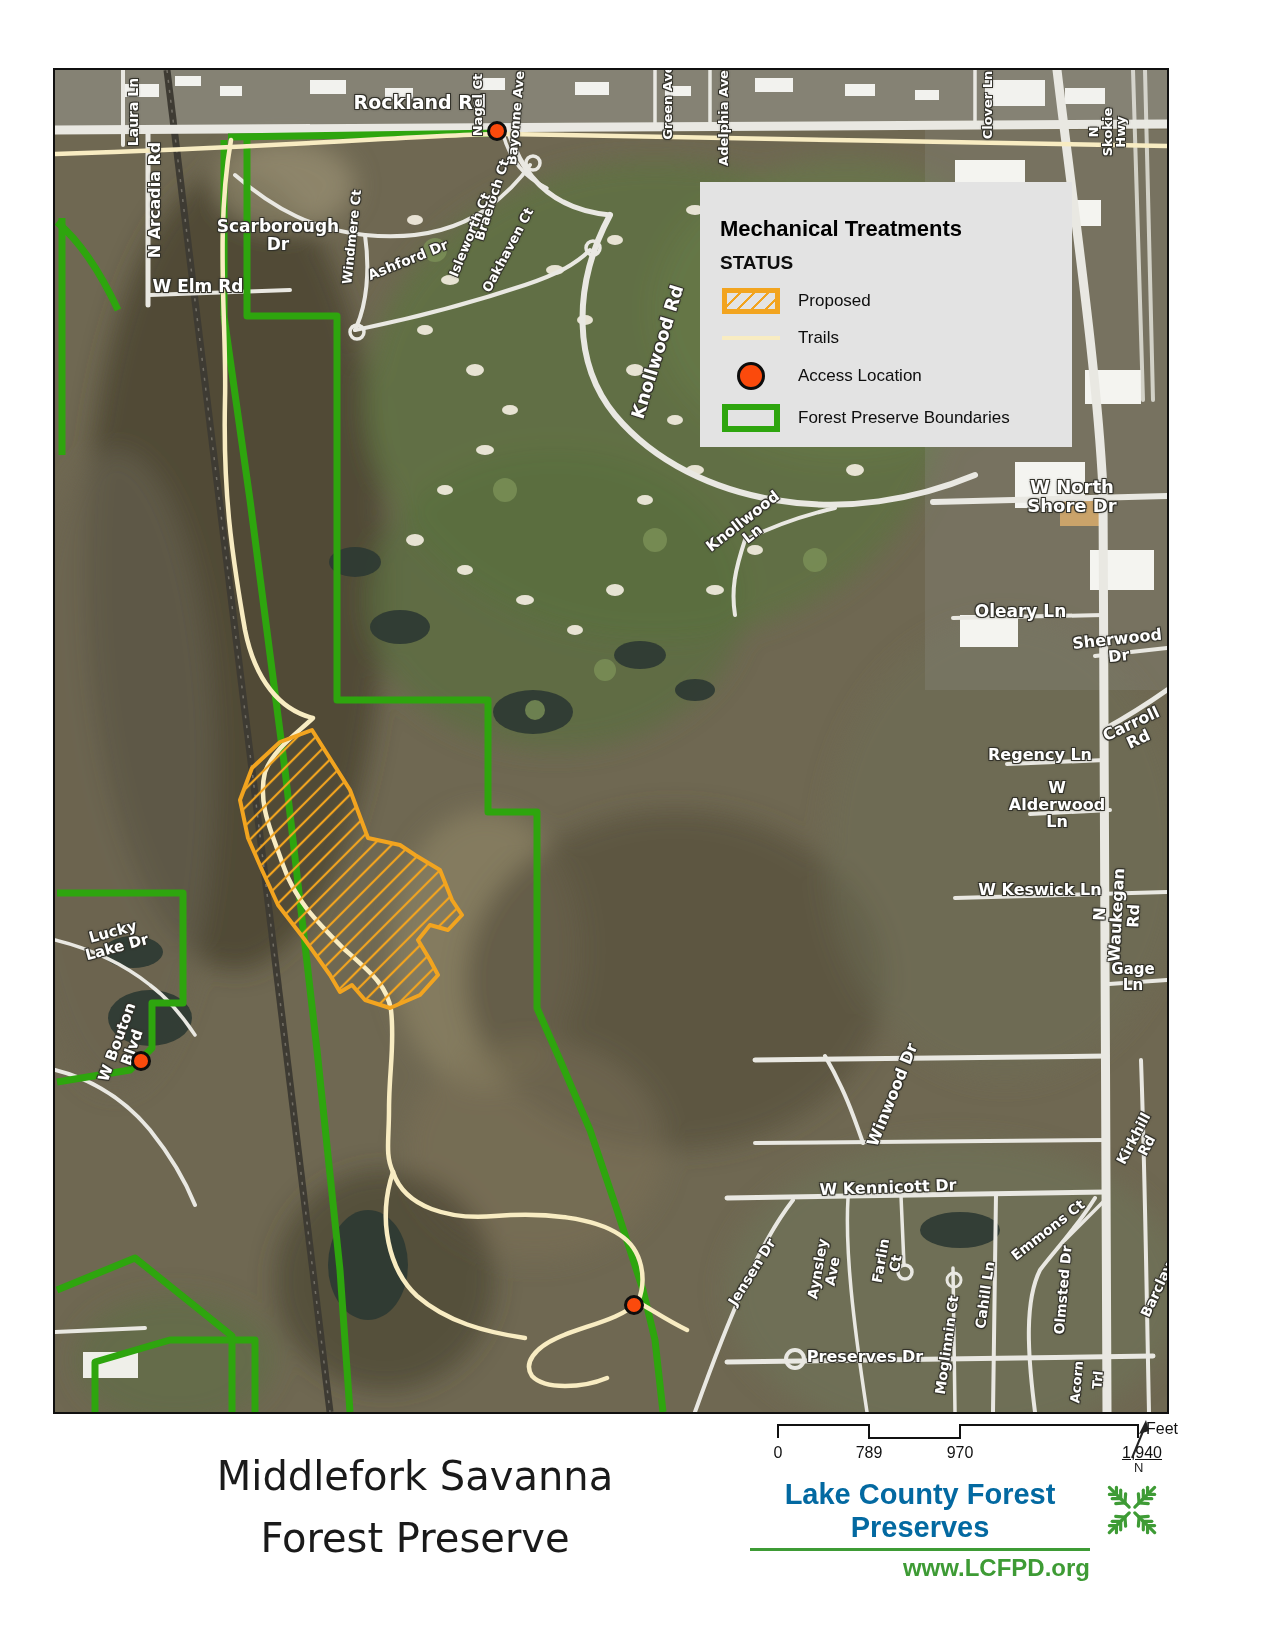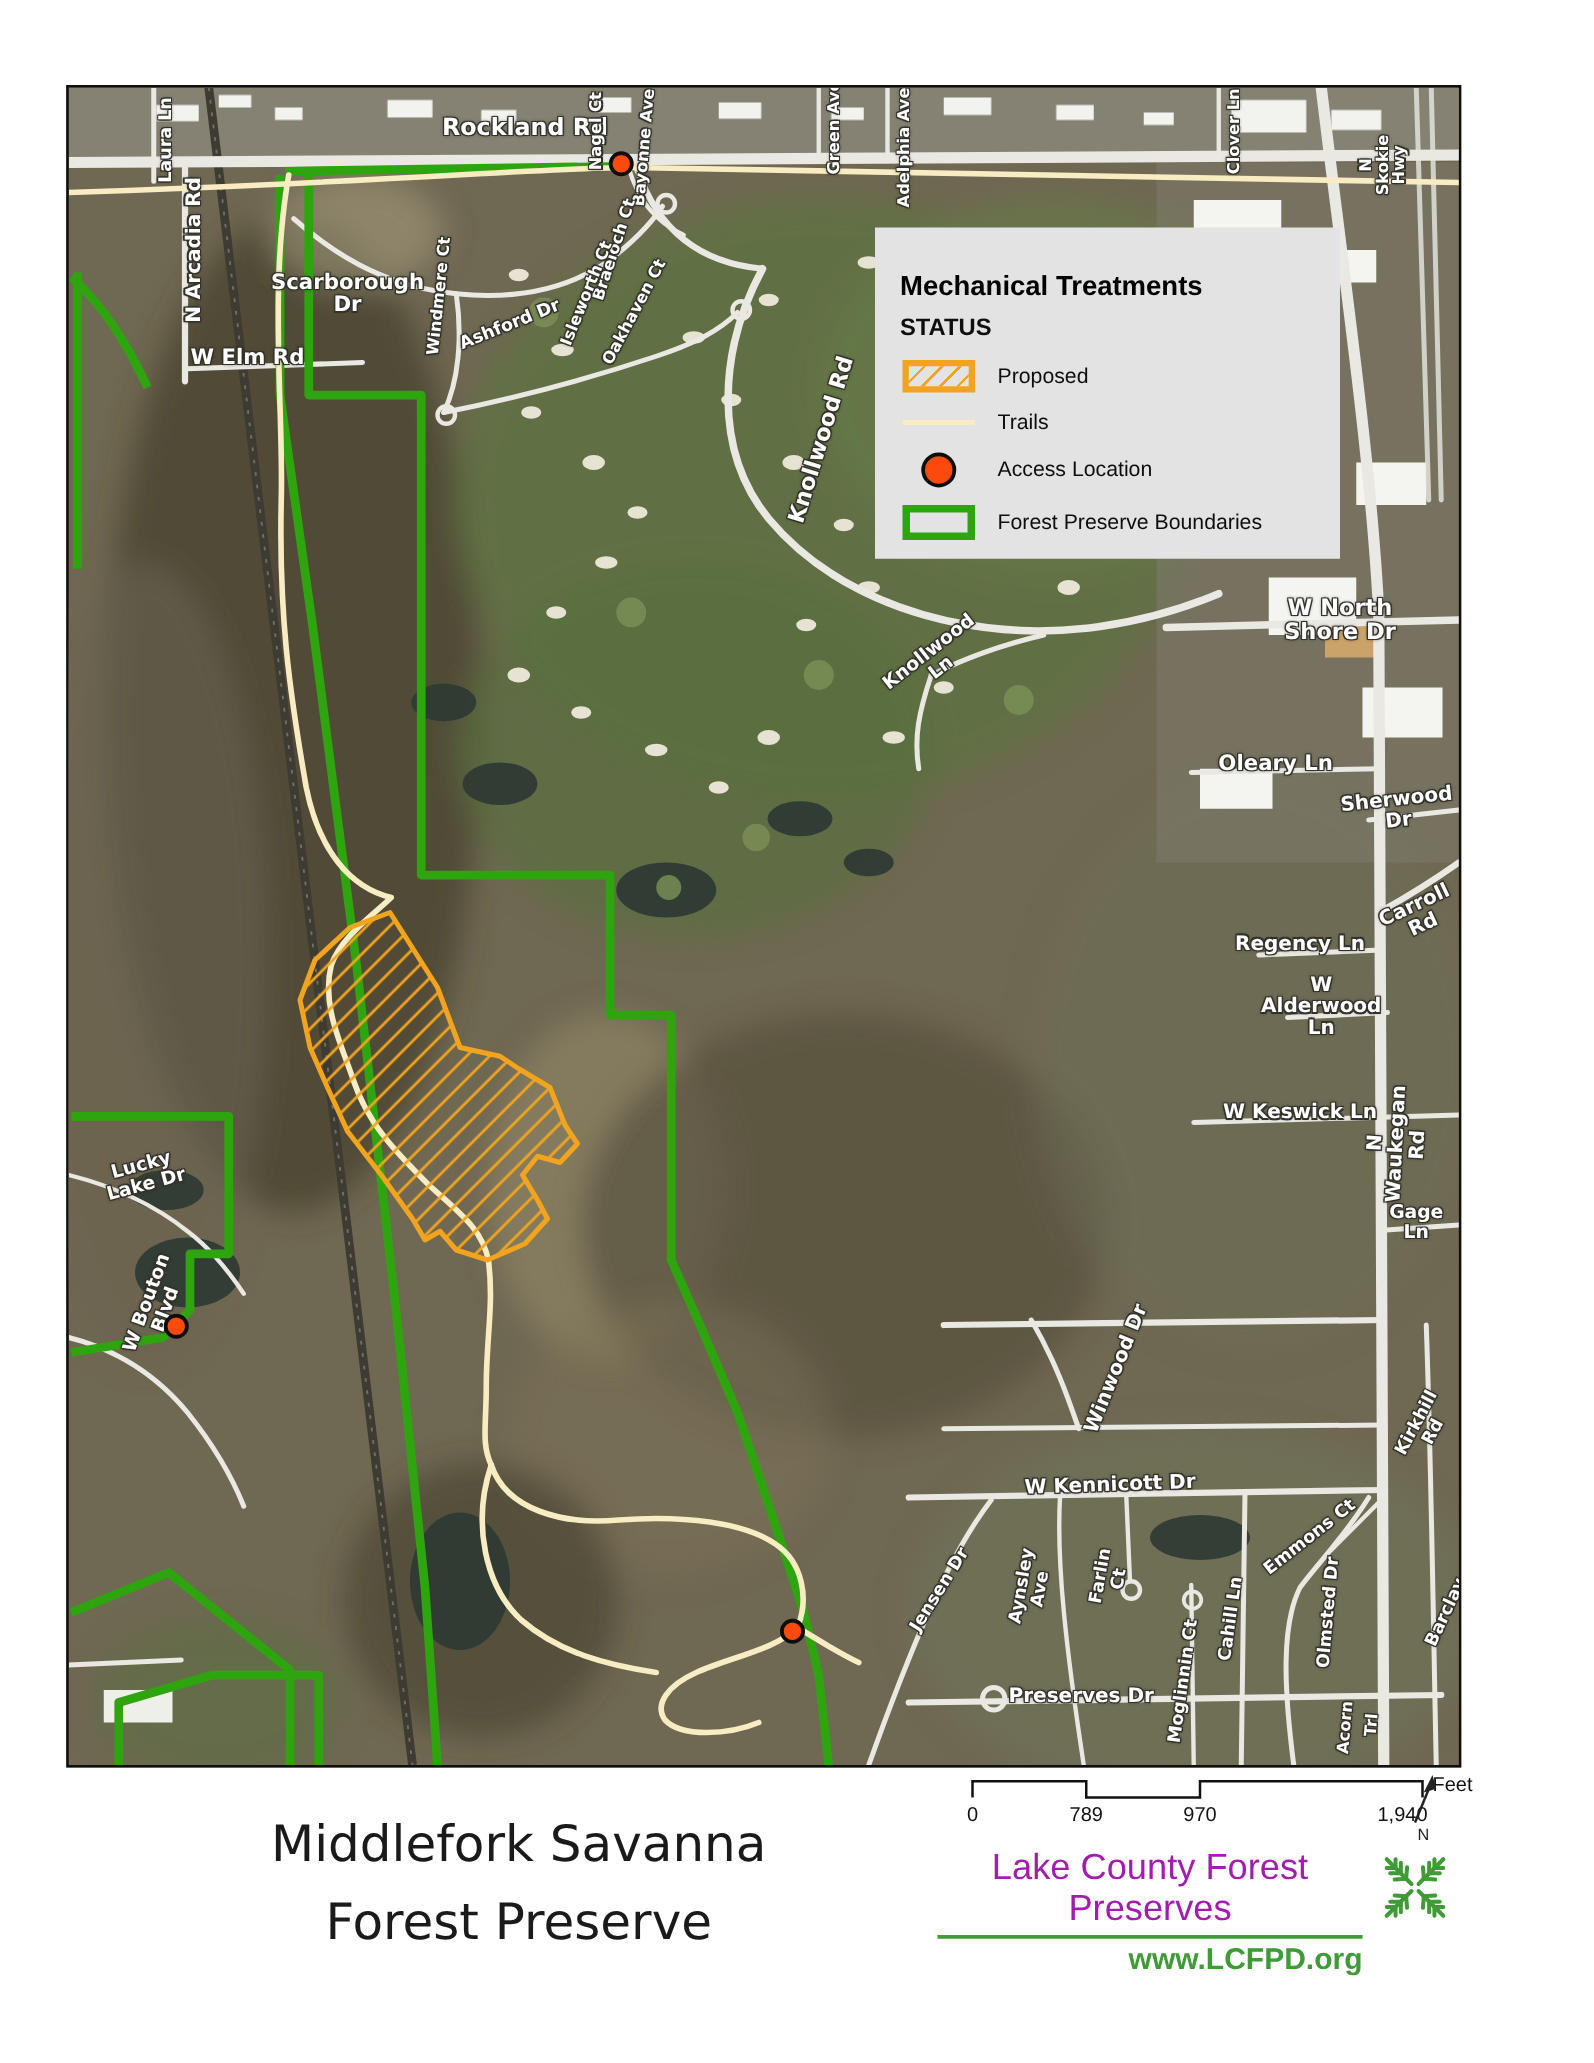--- a/index.html
+++ b/index.html
@@ -30,21 +30,21 @@
   .swatch-boundary{width:58px;height:28px;border:6px solid #2ea50e;box-sizing:border-box;background:transparent;}
   .legend-label{font-size:17px;color:#0e0e0e;}
   
   .map-title{position:absolute;left:120px;top:1445px;width:590px;text-align:center;
              font-family:"DejaVu Sans",sans-serif;font-size:40px;color:#1a1a1a;line-height:62px;}
   .scalebar{position:absolute;left:770px;top:1420px;width:420px;height:50px;}
   .scalebar .num{position:absolute;top:24px;font-size:16px;color:#111;transform:translateX(-50%);}
   .scalebar .unit{position:absolute;top:0px;left:376px;font-size:16px;color:#111;}
   .north{position:absolute;left:1122px;top:1418px;width:36px;height:56px;}
   .logo{position:absolute;left:750px;top:1478px;width:420px;}
-  .logo-name{font-size:29px;font-weight:normal;color:#a21caf;letter-spacing:0px;
+  .logo-name{font-size:29px;font-weight:bold;color:#0369a1;letter-spacing:0px;
              border-bottom:3px solid #3e9b35;padding-bottom:4px;display:inline-block;width:340px;text-align:center;}
   .logo-url{font-size:24px;font-weight:bold;color:#3e9b35;text-align:right;width:340px;margin-top:3px;}
   .logo-emblem{position:absolute;right:0px;top:-6px;}
 </style>
 </head>
 <body>
 
 <div class="page">
 
   <div class="map-frame">
@@ -340,21 +340,21 @@
   <div class="map-title">
     <div>Middlefork Savanna</div>
     <div>Forest Preserve</div>
   </div>
 
   <div class="scalebar">
     <svg width="400" height="22">
       <path d="M 8,18 L 8,5 L 99,5 L 99,18 L 190,18 L 190,5 L 368,5 L 368,18" fill="none" stroke="#111" stroke-width="2"></path>
     </svg>
     <span class="unit">Feet</span>
-    <span id="scale-ticks"><span class="num" style="left: 8px;">0</span><span class="num" style="left: 99px;">789</span><span class="num" style="left: 190px;">970</span><span class="num" style="left: 352px;">1,940</span></span>
+    <span id="scale-ticks"><span class="num" style="left: 8px;">0</span><span class="num" style="left: 99px;">789</span><span class="num" style="left: 190px;">970</span><span class="num" style="left: 372px; text-decoration: underline;">1,940</span></span>
   </div>
 
   <div class="north">
     <svg width="36" height="56">
       <line x1="10" y1="40" x2="24" y2="6" stroke="#222" stroke-width="2"></line>
       <polygon points="24,2 17,16 27,13" fill="#222"></polygon>
       <text x="12" y="54" font-size="13" font-family="Liberation Sans, sans-serif" fill="#222">N</text>
     </svg>
   </div>
 

